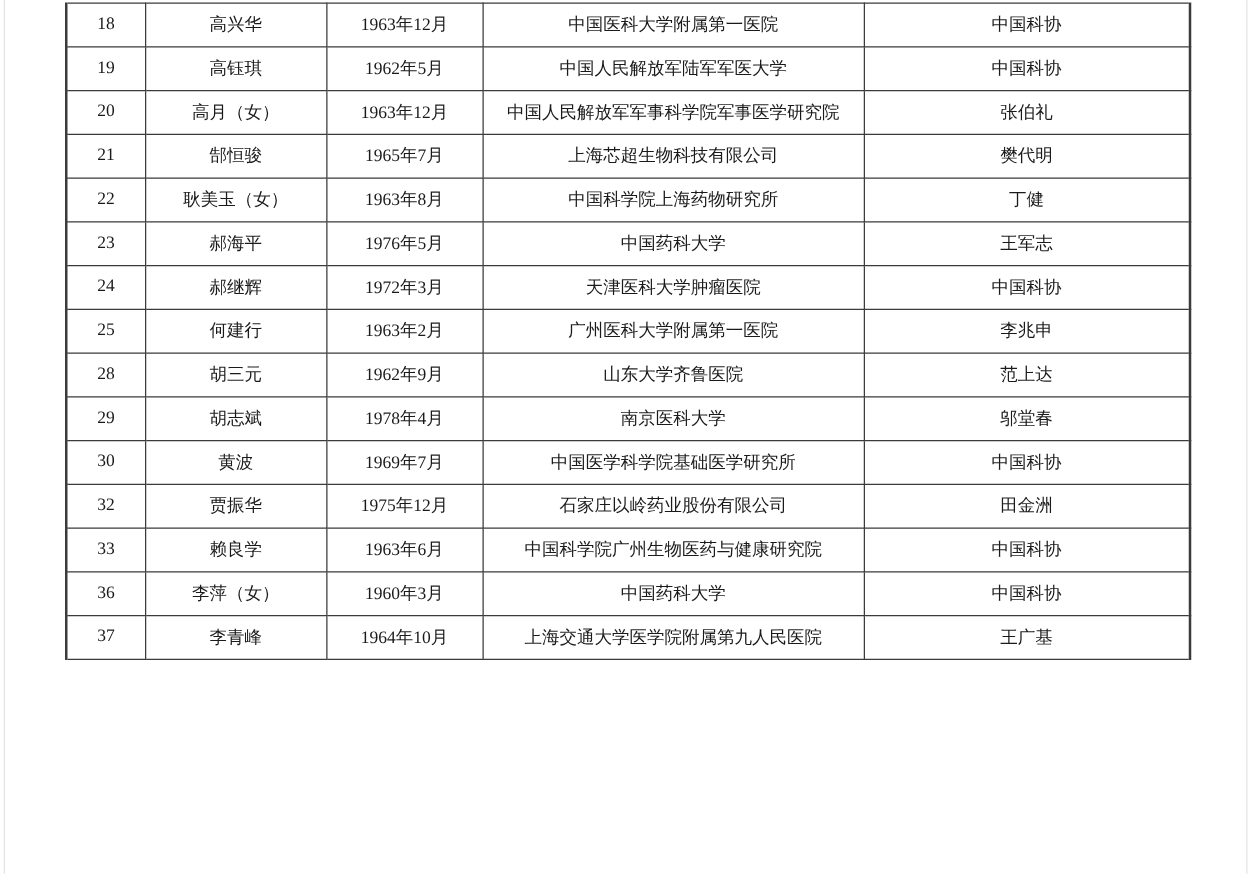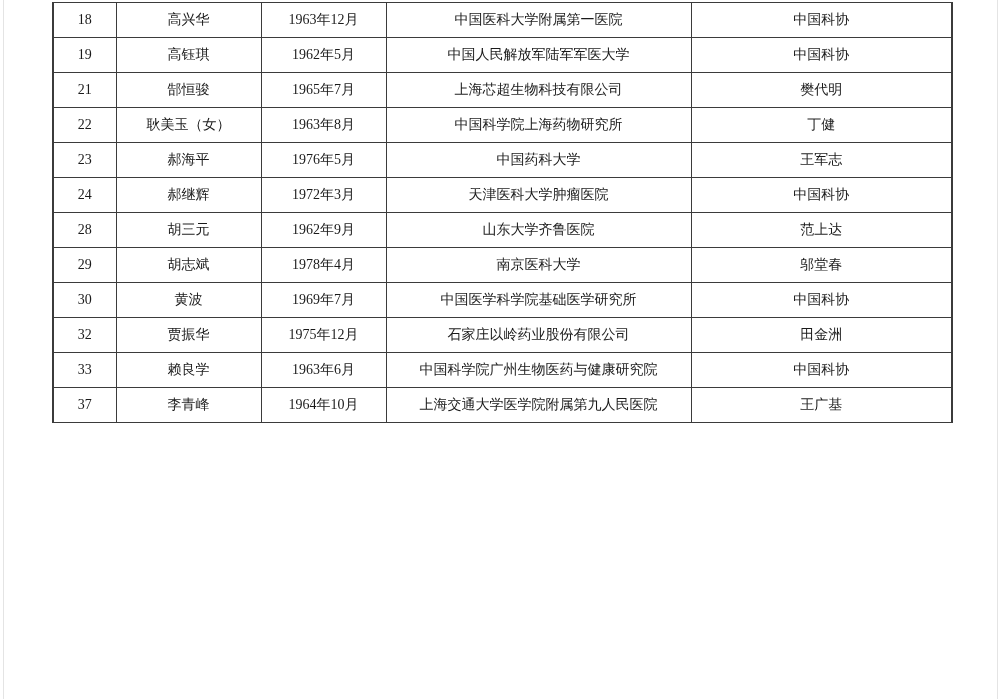--- a/index.html
+++ b/index.html
@@ -76,20 +76,27 @@
     <td>中国科协</td>
   </tr>
         <tr>
     <td>19</td>
     <td>高钰琪</td>
     <td>1962年5月</td>
     <td>中国人民解放军陆军军医大学</td>
     <td>中国科协</td>
   </tr>
         <tr>
+    <td>20</td>
+    <td>高月（女）</td>
+    <td>1963年12月</td>
+    <td>中国人民解放军军事科学院军事医学研究院</td>
+    <td>张伯礼</td>
+  </tr>
+        <tr>
     <td>21</td>
     <td>郜恒骏</td>
     <td>1965年7月</td>
     <td>上海芯超生物科技有限公司</td>
     <td>樊代明</td>
   </tr>
         <tr>
     <td>22</td>
     <td>耿美玉（女）</td>
     <td>1963年8月</td>
@@ -102,20 +109,27 @@
     <td>1976年5月</td>
     <td>中国药科大学</td>
     <td>王军志</td>
   </tr>
         <tr>
     <td>24</td>
     <td>郝继辉</td>
     <td>1972年3月</td>
     <td>天津医科大学肿瘤医院</td>
     <td>中国科协</td>
+  </tr>
+        <tr>
+    <td>25</td>
+    <td>何建行</td>
+    <td>1963年2月</td>
+    <td>广州医科大学附属第一医院</td>
+    <td>李兆申</td>
   </tr>
         <tr>
     <td>28</td>
     <td>胡三元</td>
     <td>1962年9月</td>
     <td>山东大学齐鲁医院</td>
     <td>范上达</td>
   </tr>
         <tr>
     <td>29</td>
@@ -139,20 +153,27 @@
     <td>田金洲</td>
   </tr>
         <tr>
     <td>33</td>
     <td>赖良学</td>
     <td>1963年6月</td>
     <td>中国科学院广州生物医药与健康研究院</td>
     <td>中国科协</td>
   </tr>
         <tr>
+    <td>36</td>
+    <td>李萍（女）</td>
+    <td>1960年3月</td>
+    <td>中国药科大学</td>
+    <td>中国科协</td>
+  </tr>
+        <tr>
     <td>37</td>
     <td>李青峰</td>
     <td>1964年10月</td>
     <td>上海交通大学医学院附属第九人民医院</td>
     <td>王广基</td>
   </tr>
       </tbody>
   </table>
 </div>
 

